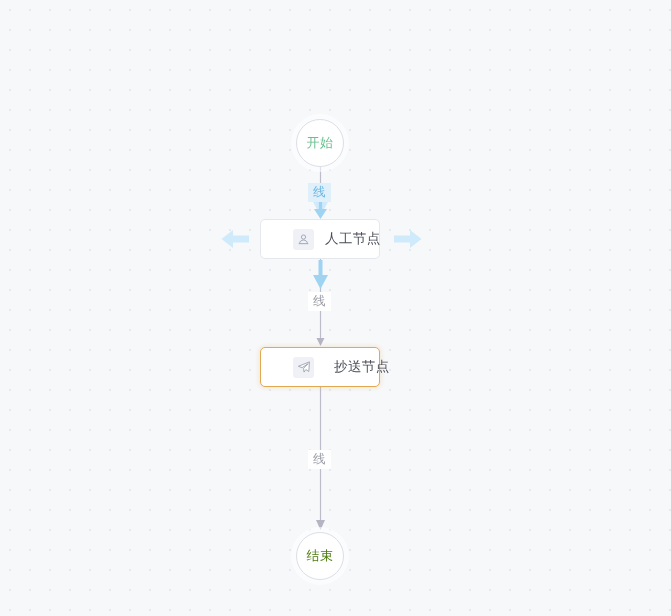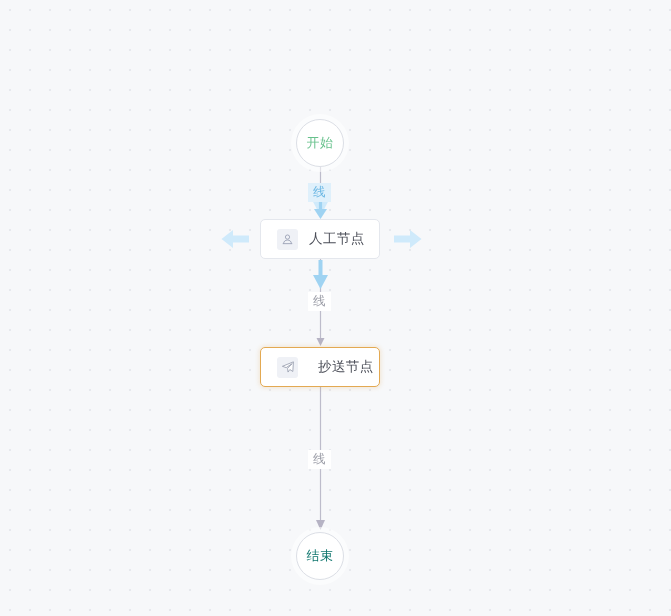--- a/index.html
+++ b/index.html
@@ -55,35 +55,35 @@
     font-family: Liberation Mono, monospace;
   }
   #node-start {
     left: 296px;
     top: 119px;
     color: #67c18c;
   }
   #node-end {
     left: 296px;
     top: 532px;
-    color: #0f766e;
+    color: #4d7c0f;
   }
 
   
   .rect-node {
     position: absolute;
     width: 120px;
     height: 40px;
     box-sizing: border-box;
     background: #ffffff;
     border: 1px solid #e4e7ed;
     border-radius: 5px;
     display: flex;
     align-items: center;
-    padding-left: 16px;
+    padding-left: 32px;
     gap: 11px;
   }
   #node-manual {
     left: 260px;
     top: 219px;
   }
   #node-cc {
     left: 260px;
     top: 347px;
     border: 1px solid #e3a952;

